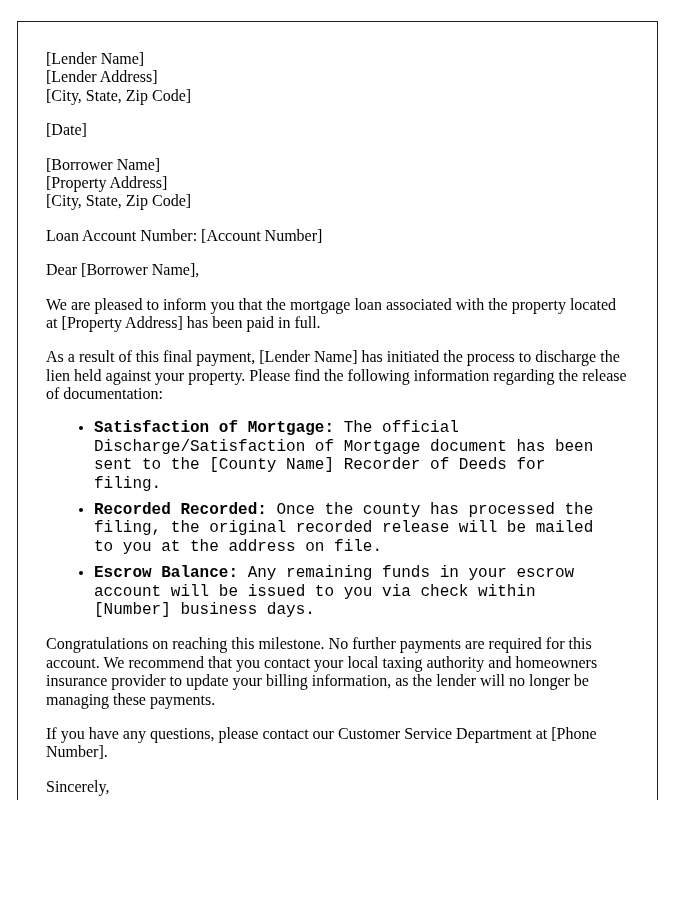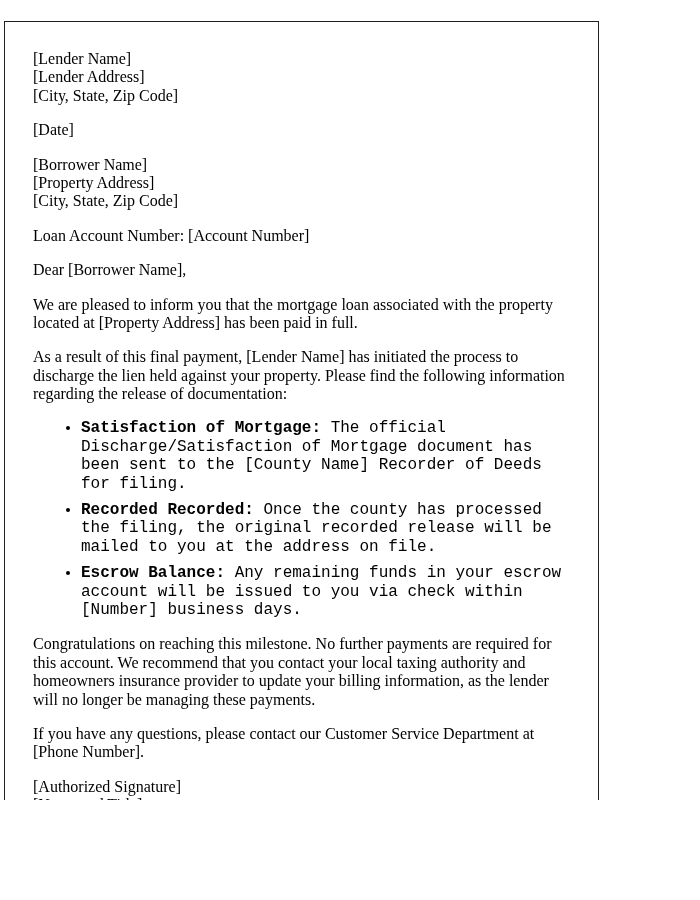--- a/index.html
+++ b/index.html
@@ -7,23 +7,23 @@
     width: 700px;
     height: 900px;
     background: #ffffff;
     position: relative;
     font-family: "Liberation Serif", "DejaVu Serif", serif;
     font-size: 16px;
     color: #000000;
   }
   .letter-box {
     position: absolute;
-    left: 4px;
+    left: 17px;
     top: 21px;
-    width: 595px;
+    width: 641px;
     height: 779px;
     box-sizing: border-box;
     border: 1px solid #1f1f1f;
     border-bottom: none;
     padding: 12px 28px 0 28px;
     overflow: hidden;
     line-height: 1.15;
   }
   .letter-box p { margin: 16px 0; }
   .letter-box ul { margin: 16px 0; padding-left: 40px; }
@@ -61,20 +61,21 @@
   <ul>
     <li><span class="b">Satisfaction of Mortgage:</span><span> The official Discharge/Satisfaction of Mortgage document has been sent to the [County Name] Recorder of Deeds for filing.</span></li>
     <li><span class="b">Recorded Recorded:</span><span> Once the county has processed the filing, the original recorded release will be mailed to you at the address on file.</span></li>
     <li><span class="b">Escrow Balance:</span><span> Any remaining funds in your escrow account will be issued to you via check within [Number] business days.</span></li>
   </ul>
 
   <p>Congratulations on reaching this milestone. No further payments are required for this account. We recommend that you contact your local taxing authority and homeowners insurance provider to update your billing information, as the lender will no longer be managing these payments.</p>
 
   <p>If you have any questions, please contact our Customer Service Department at [Phone Number].</p>
 
+  <p>Sincerely,</p>
 
   <p>
     <span>[Authorized Signature]</span><br>
     <span>[Name and Title]</span><br>
     <span>[Lender Name]</span>
   </p>
 
 </div>
 
 </body></html>

